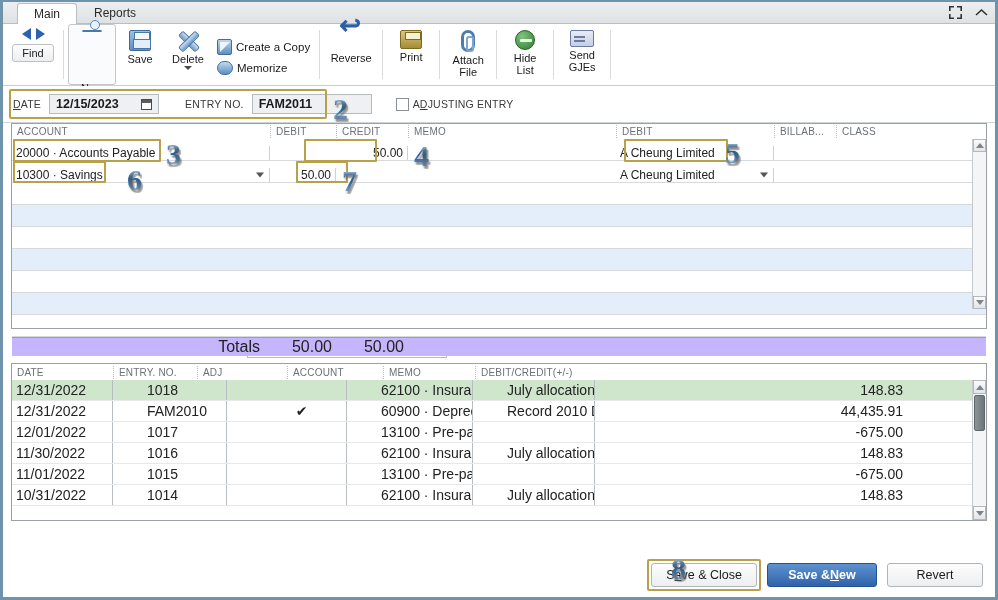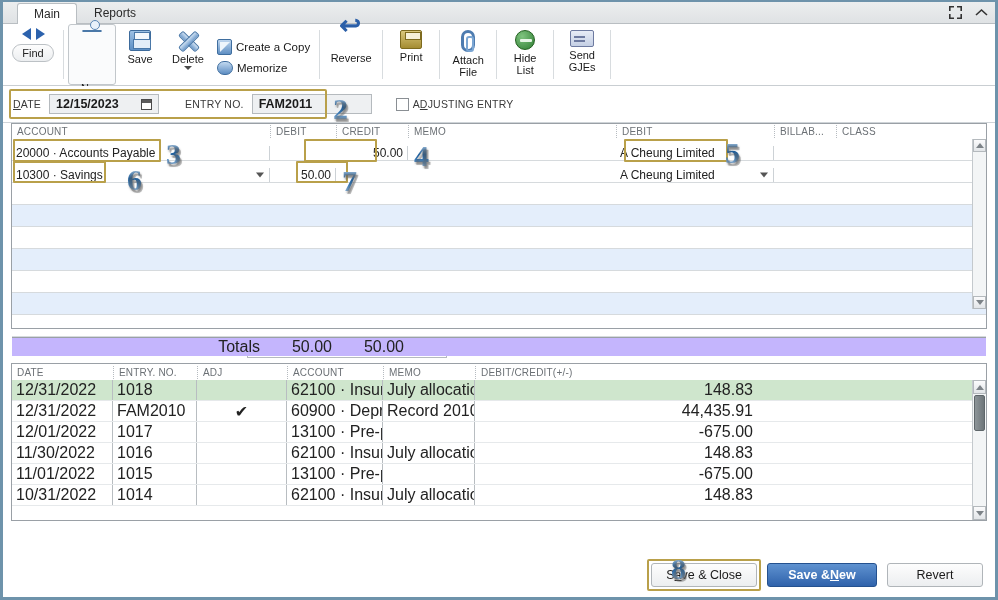--- a/index.html
+++ b/index.html
@@ -81,21 +81,21 @@
   .rbtn.wide { width: 54px; }
 
   .navcell {
     width: 52px; display:flex; flex-direction:column; align-items:center;
     padding-top: 4px;
   }
   .navarrows { display:flex; gap: 5px; }
   .findbtn {
     margin-top: 4px;
     border: 1px solid #bcc1c5; background: linear-gradient(to bottom,#fdfdfd,#eceef0);
-    border-radius: 9px; font-size: 11px; padding: 2px 9px; cursor: default;
+    border-radius: 3px; font-size: 11px; padding: 2px 9px; cursor: default;
   }
 
   .stacked { display: flex; flex-direction: column; justify-content: center; padding: 4px 2px 0 2px; }
   .stackrow {
     display: flex; align-items: center; gap: 4px;
     font-size: 11.5px; padding: 3px 3px; cursor: default; color:#1a1a1a;
   }
 
   
   .ic { display:inline-block; position:relative; }
@@ -195,21 +195,21 @@
   .combo {
     width: 200px; height: 21px;
     border: 1px solid #b5babe; background:#fff;
     display:flex; align-items:center; justify-content:space-between;
     padding: 0 5px; font-size:12.5px; font-weight:bold; color:#1a1a1a;
   }
   .listwrap { margin: 0 8px; border: 1px solid #9aa0a6; background:#fff; position:relative; }
   .lcol-head { display:flex; height:16px; align-items:center; font-size:10px; color:#6b7075; letter-spacing:.2px; }
   .lcol-head > div { padding-left:5px; border-left:1px dotted #b6bbc0; height:13px; line-height:13px; }
   .lcol-head > div:first-child { border-left:none; }
-  .lrow { display:flex; height:21px; align-items:stretch; font-size:16px; border-bottom:1px solid #e6e9eb; }
+  .lrow { display:flex; height:21px; align-items:stretch; font-size:14px; border-bottom:1px solid #e6e9eb;gap:30px; }
   .lrow.sel { background:#cfe6cd; }
   .lcell { border-right:1px solid #b8bdc1; display:flex; align-items:center; padding:0 4px; overflow:hidden; white-space:nowrap; }
   .lcell.num { justify-content:flex-end; border-right:none; }
   .lcell.ctr { justify-content:center; }
 
   .lvscroll { position:absolute; top:16px; right:0; width:14px; bottom:0; background:#f3f5f6; border-left:1px solid #c4c9cd; }
   .lvthumb { position:absolute; top:15px; left:1px; width:11px; height:36px; background:linear-gradient(to right,#8d9599,#6d7579); border:1px solid #5e666a; border-radius:2px; }
   .lsb-top { position:absolute;top:0;left:0;width:13px;height:14px;background:linear-gradient(to bottom,#fbfbfc,#e2e5e8);border:1px solid #b4b9bd;display:flex;align-items:center;justify-content:center; }
   .lsb-bot { position:absolute;bottom:0;left:0;width:13px;height:14px;background:linear-gradient(to bottom,#fbfbfc,#e2e5e8);border:1px solid #b4b9bd;display:flex;align-items:center;justify-content:center; }
 

